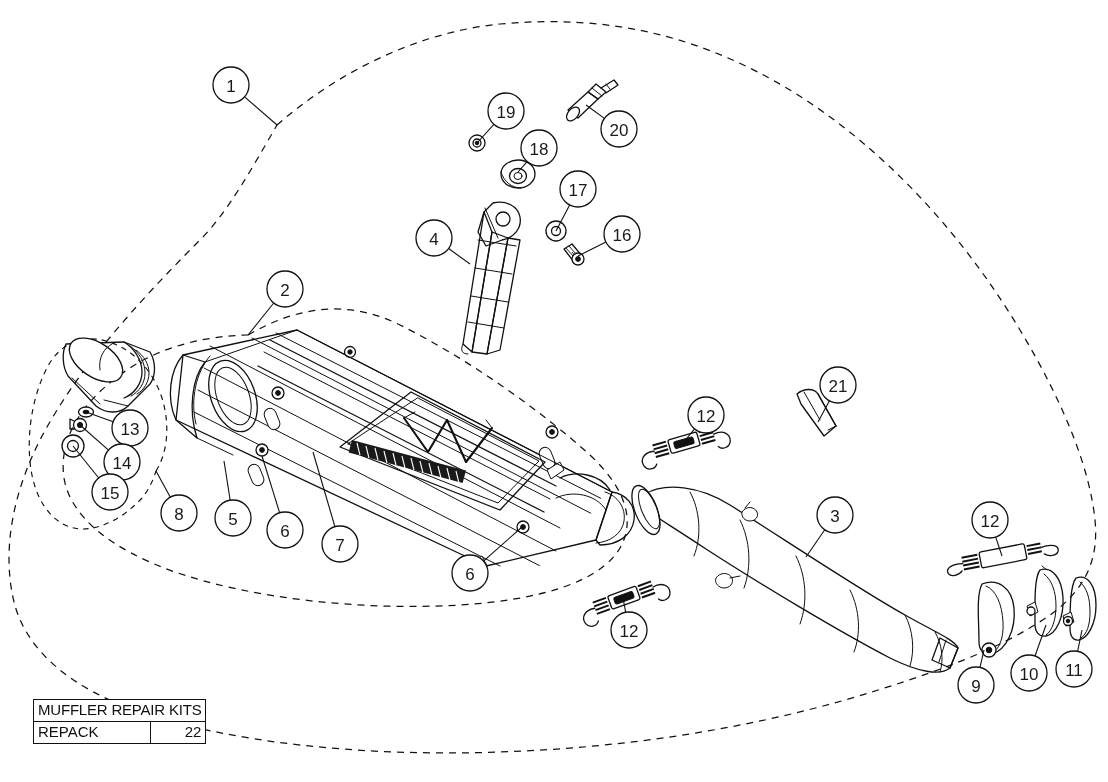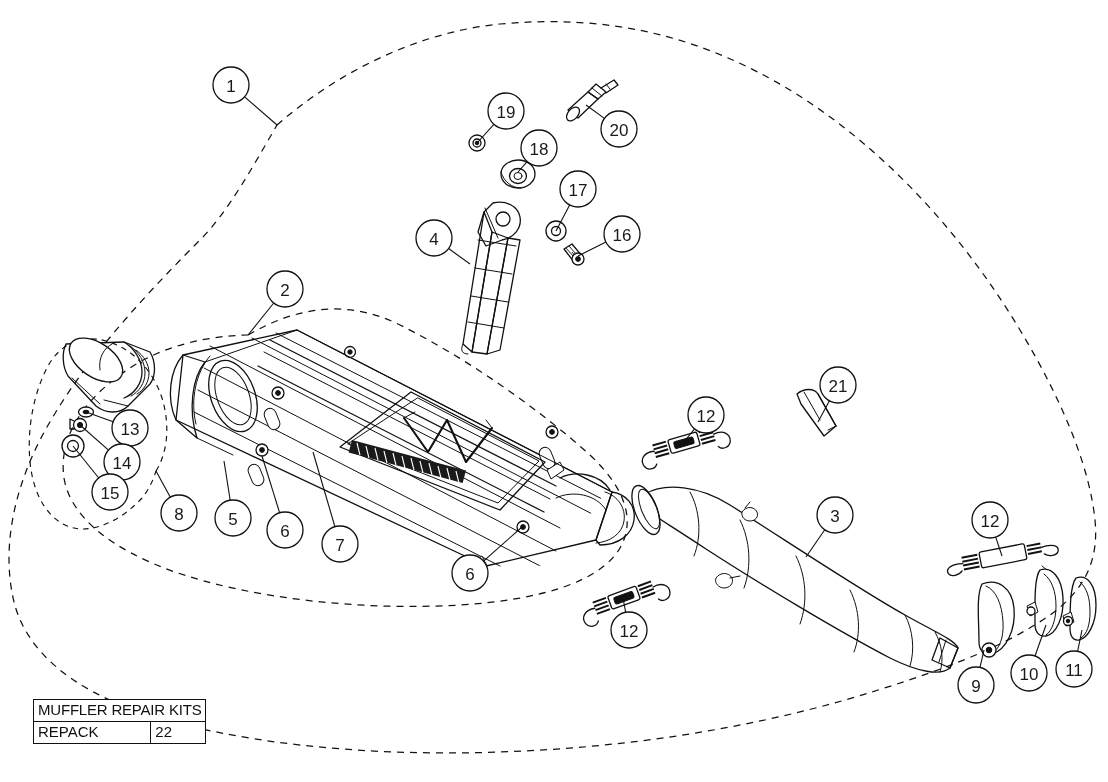--- a/index.html
+++ b/index.html
@@ -54,21 +54,21 @@
   #repair-kits-table td.kit-title {
     text-align: left;
     letter-spacing: -0.2px;
   }
   #repair-kits-table td.kit-label {
     text-align: left;
     width: 108px;
     margin-top: 41px;
   }
   #repair-kits-table td.kit-value {
-    text-align: left;
+    text-align: right;
     width: 46px;
   }
 </style>
 </head>
 <body>
 
 <div id="page">
 
   <svg id="diagram-svg" viewBox="0 0 1108 782">
 

